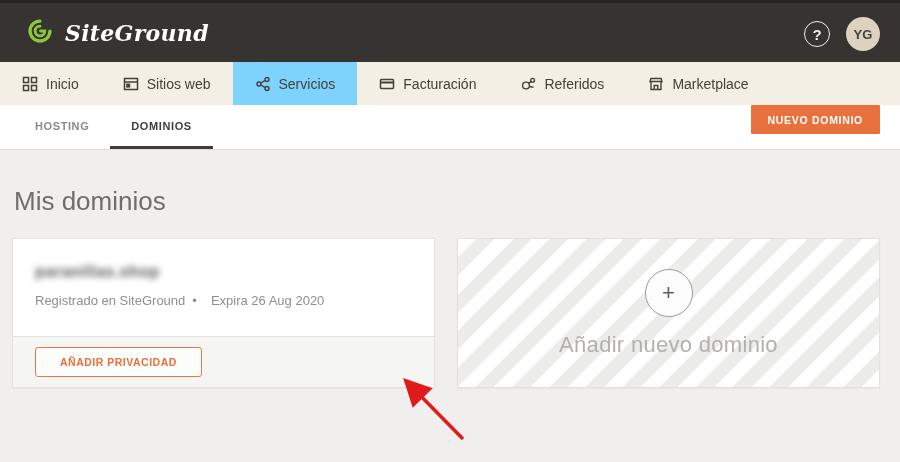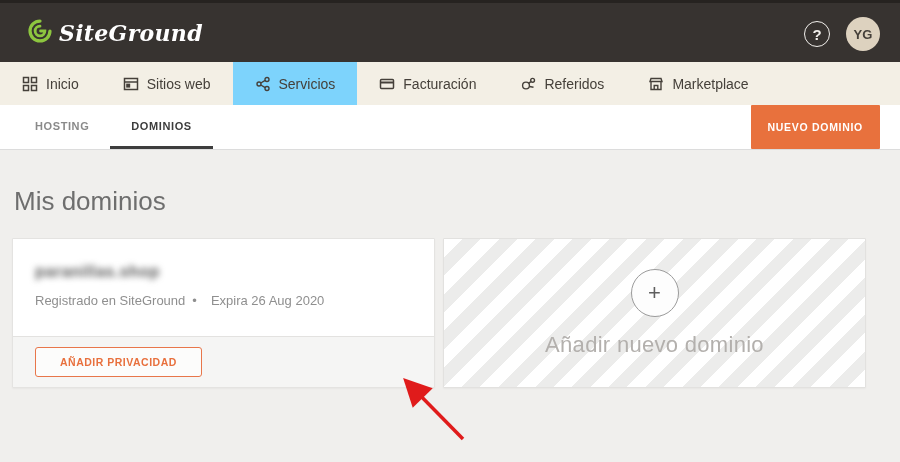--- a/index.html
+++ b/index.html
@@ -1,43 +1,43 @@
 <!DOCTYPE html>
 <html><head>
 <meta charset="utf-8">
 <style>
   * { margin:0; padding:0; box-sizing:border-box; }
   html,body { width:900px; height:462px; overflow:hidden; }
   body { background:#f0efed; font-family:"Liberation Sans", sans-serif; position:relative; }
 
   
   .topbar { position:absolute; left:0; top:0; width:900px; height:62px; background:#373330; border-top:3px solid #262320; display:flex; align-items:center; }
-  .brand { display:flex; align-items:center; gap:6px; margin-left:27px; }
+  .brand { display:flex; align-items:center; gap:12px; margin-left:27px; }
   .brand-text { color:#ffffff; font-size:22px; font-weight:bold; letter-spacing:0.3px; font-family:"DejaVu Serif", serif; font-style:italic; }
   .topbar-right { position:absolute; right:20px; top:0; height:62px; display:flex; align-items:center; gap:16px; }
   .help-circle { width:26px; height:26px; border:1.6px solid #f2f0ec; border-radius:50%; color:#f2f0ec; font-size:15px; font-weight:bold; display:flex; align-items:center; justify-content:center; cursor:pointer; }
   .avatar { width:34px; height:34px; border-radius:50%; background:#ddd2bf; color:#45403a; font-size:13px; font-weight:bold; display:flex; align-items:center; justify-content:center; cursor:pointer; }
 
   
   .mainnav { position:absolute; left:0; top:62px; width:900px; height:43px; background:#f3efe5; display:flex; align-items:stretch; }
   .nav-item { display:flex; align-items:center; gap:8px; padding:0 22px; font-size:14px; color:#45403a; cursor:pointer; }
   .nav-item.active { background:#7dd3fc; }
   .nav-item svg { display:block; }
 
   
   .subnav { position:absolute; left:0; top:105px; width:900px; height:45px; background:#ffffff; border-bottom:1px solid #dcdcdc; }
   .subtabs { display:flex; height:100%; margin-left:14px; }
   .subtab { height:100%; display:flex; align-items:center; padding:17px 21px; font-size:11px; font-weight:bold; letter-spacing:0.6px; color:#8a8a8a; cursor:pointer; border-bottom:3px solid transparent; }
   .subtab.active { color:#3d3d3d; border-bottom-color:#3d3d3d; }
-  .new-domain-btn { position:absolute; right:20px; top:0; height:44px; background:#e8713d; color:#ffffff; border:none; font-family:inherit; font-size:10.5px; font-weight:bold; letter-spacing:0.7px; padding:0 17px; cursor:pointer; border-radius:1px; }
+  .new-domain-btn { position:absolute; right:20px; top:0; height:29px; background:#e8713d; color:#ffffff; border:none; font-family:inherit; font-size:10.5px; font-weight:bold; letter-spacing:0.7px; padding:0 17px; cursor:pointer; border-radius:1px; }
 
   
   .page-title { position:absolute; left:14px; top:186px; font-size:26px; font-weight:400; color:#6e6e6e; }
 
-  .cards { position:absolute; left:12px; top:238px; display:flex; gap:8px; }
+  .cards { position:absolute; left:12px; top:238px; display:flex; gap:22px; }
   .card { width:423px; height:150px; background:#ffffff; border:1px solid #e4e3e1; border-radius:1px; position:relative; box-shadow:0 1px 2px rgba(0,0,0,0.04); }
 
   .domain-name { position:absolute; left:22px; top:24px; font-size:16px; font-weight:bold; color:#5a5a5a; filter:blur(3px); letter-spacing:0.5px; }
   .domain-meta { position:absolute; left:22px; top:54px; font-size:13px; color:#8f8f8f; display:flex; align-items:center; }
   .domain-meta .sep { margin:0 6px 0 7px; }
   .domain-meta .expira { margin-left:8px; }
 
   .card-footer { position:absolute; left:0; bottom:0; width:100%; height:51px; background:#f5f5f4; border-top:1px solid #e3e2e0; display:flex; align-items:center; justify-content:space-between; padding:0 22px; }
   .btn-outline { height:30px; padding:0 24px; background:#fcfcfb; border:1px solid #e8764a; border-radius:3px; color:#e8703d; font-family:inherit; font-size:10.5px; font-weight:bold; letter-spacing:0.5px; cursor:pointer; }
   .btn-gray { height:30px; padding:0 17px; background:#d9d9d9; border:none; border-radius:2px; color:#4f4f4f; font-family:inherit; font-size:10.5px; font-weight:bold; letter-spacing:0.5px; cursor:pointer; }

